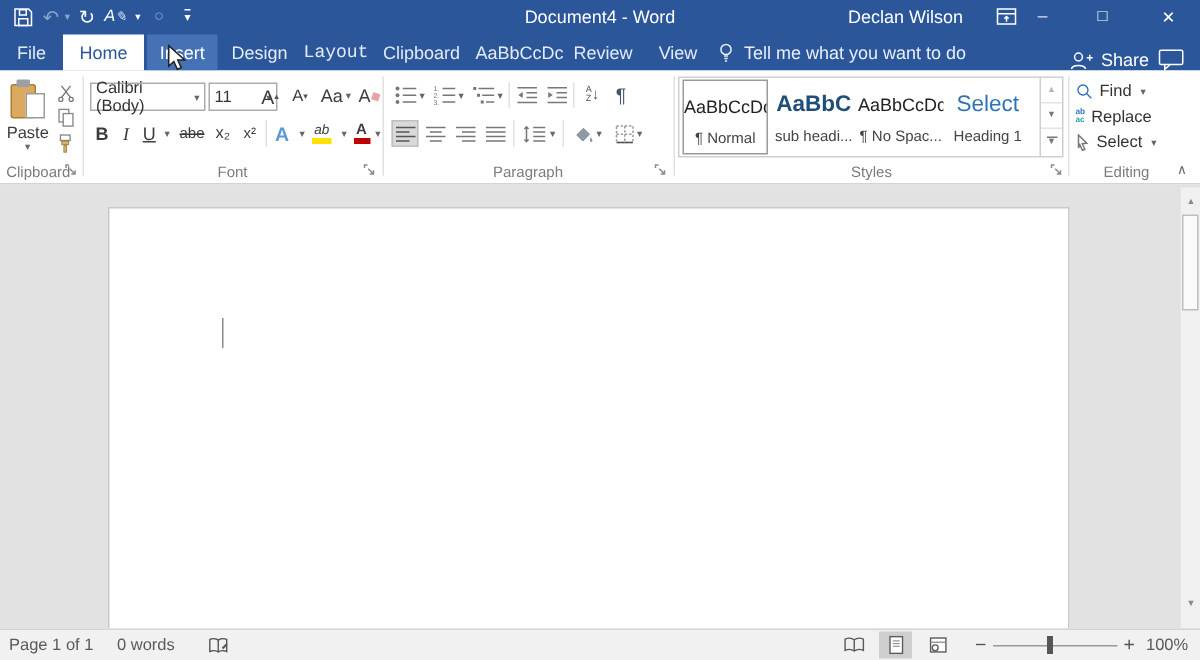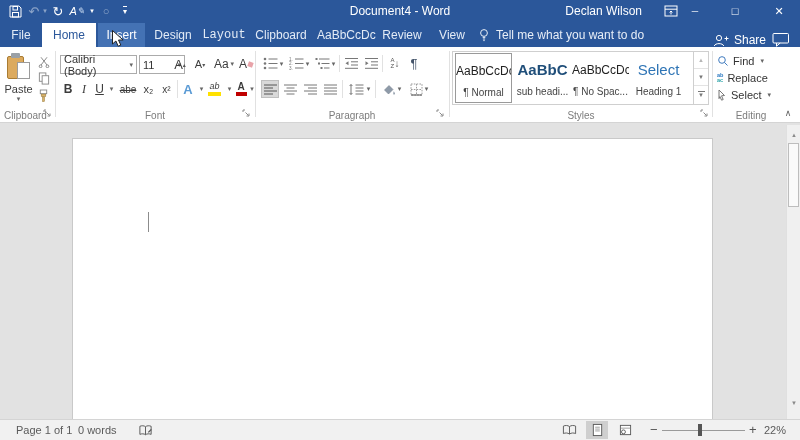--- a/index.html
+++ b/index.html
@@ -489,21 +489,21 @@
         <span>▲</span>
       </div>
       <div class="scr-thumb"></div>
       <div class="scr-btn" style="bottom:10px;">
         <span>▼</span>
       </div>
     </div>
   </div>
 
   <div class="statusbar">
-    <div class="sitem" style="left:6px;margin-left:10px;">Page 1 of 1</div>
+    <div class="sitem" style="left:6px;">Page 1 of 1</div>
     <div class="sitem" style="left:78px;text-align:center;">0 words</div>
     <div class="sitem" style="left:138px;top:4px;">
       <svg width="15" height="13" viewBox="0 0 16 13">
         <path d="M8 2.5C6.6 1.2 3.8 1.2 2 2v8.6c1.8-.8 4.6-.8 6 .4 1.4-1.2 4.2-1.2 6-.4V2c-1.8-.8-4.6-.8-6 .5z" fill="none" stroke="#555"></path>
         <path d="M8 2.5V11" stroke="#555"></path>
         <path d="M10.5 8l3.2-3.2 1 1L11.5 9z" fill="#555"></path>
       </svg>
     </div>
 
     <div class="viewbtn" style="left:558px;">
@@ -527,16 +527,16 @@
     </div>
 
     <div class="zoomsign" style="left:650px;">
       <span>−</span>
     </div>
     <div class="zoomtrack" style="left:662px;width:83px;"></div>
     <div class="zoomthumb" style="left:698px;"></div>
     <div class="zoomsign" style="left:749px;">
       <span>+</span>
     </div>
-    <div class="sitem" style="left:764px;">22%</div>
+    <div class="sitem" style="left:764px;">100%</div>
   </div>
 
 </div>
 
 </body></html>

